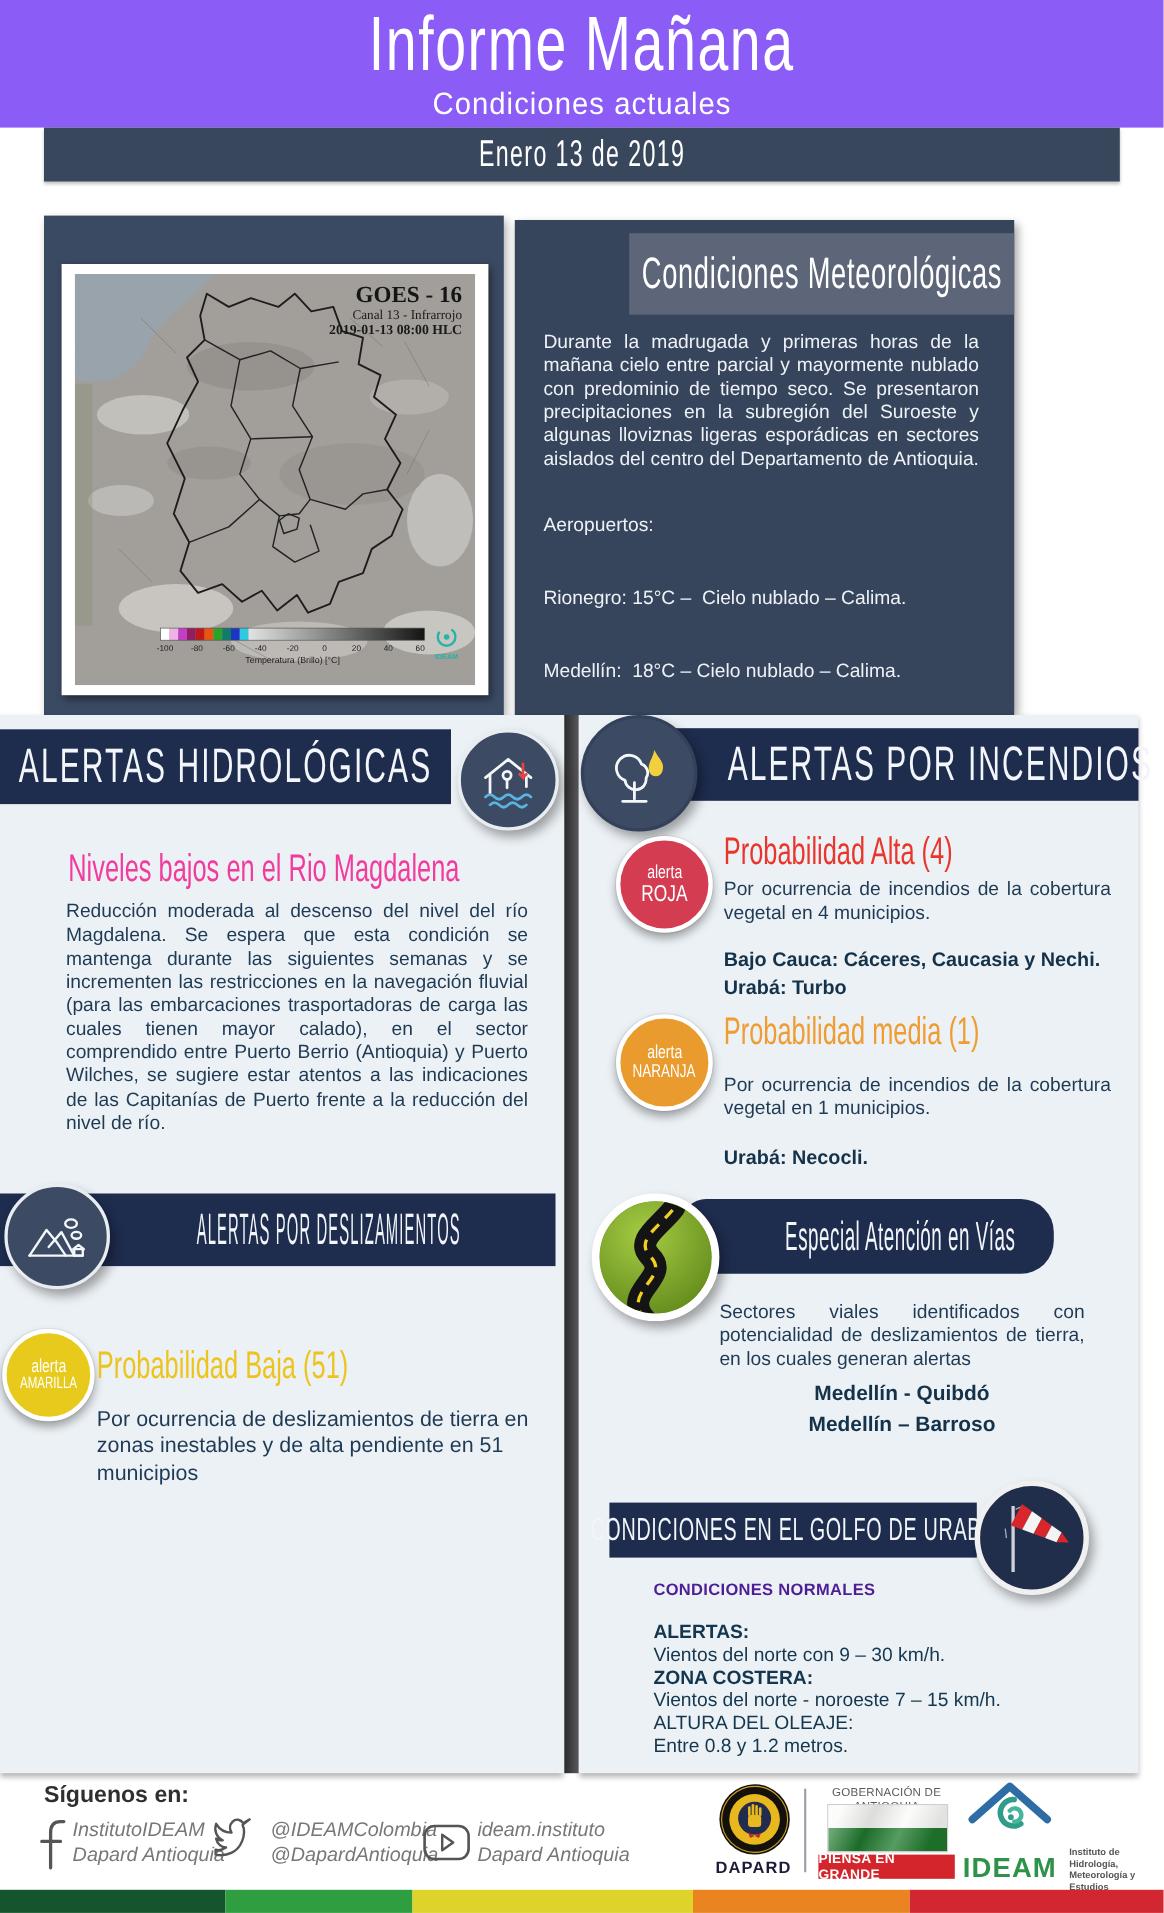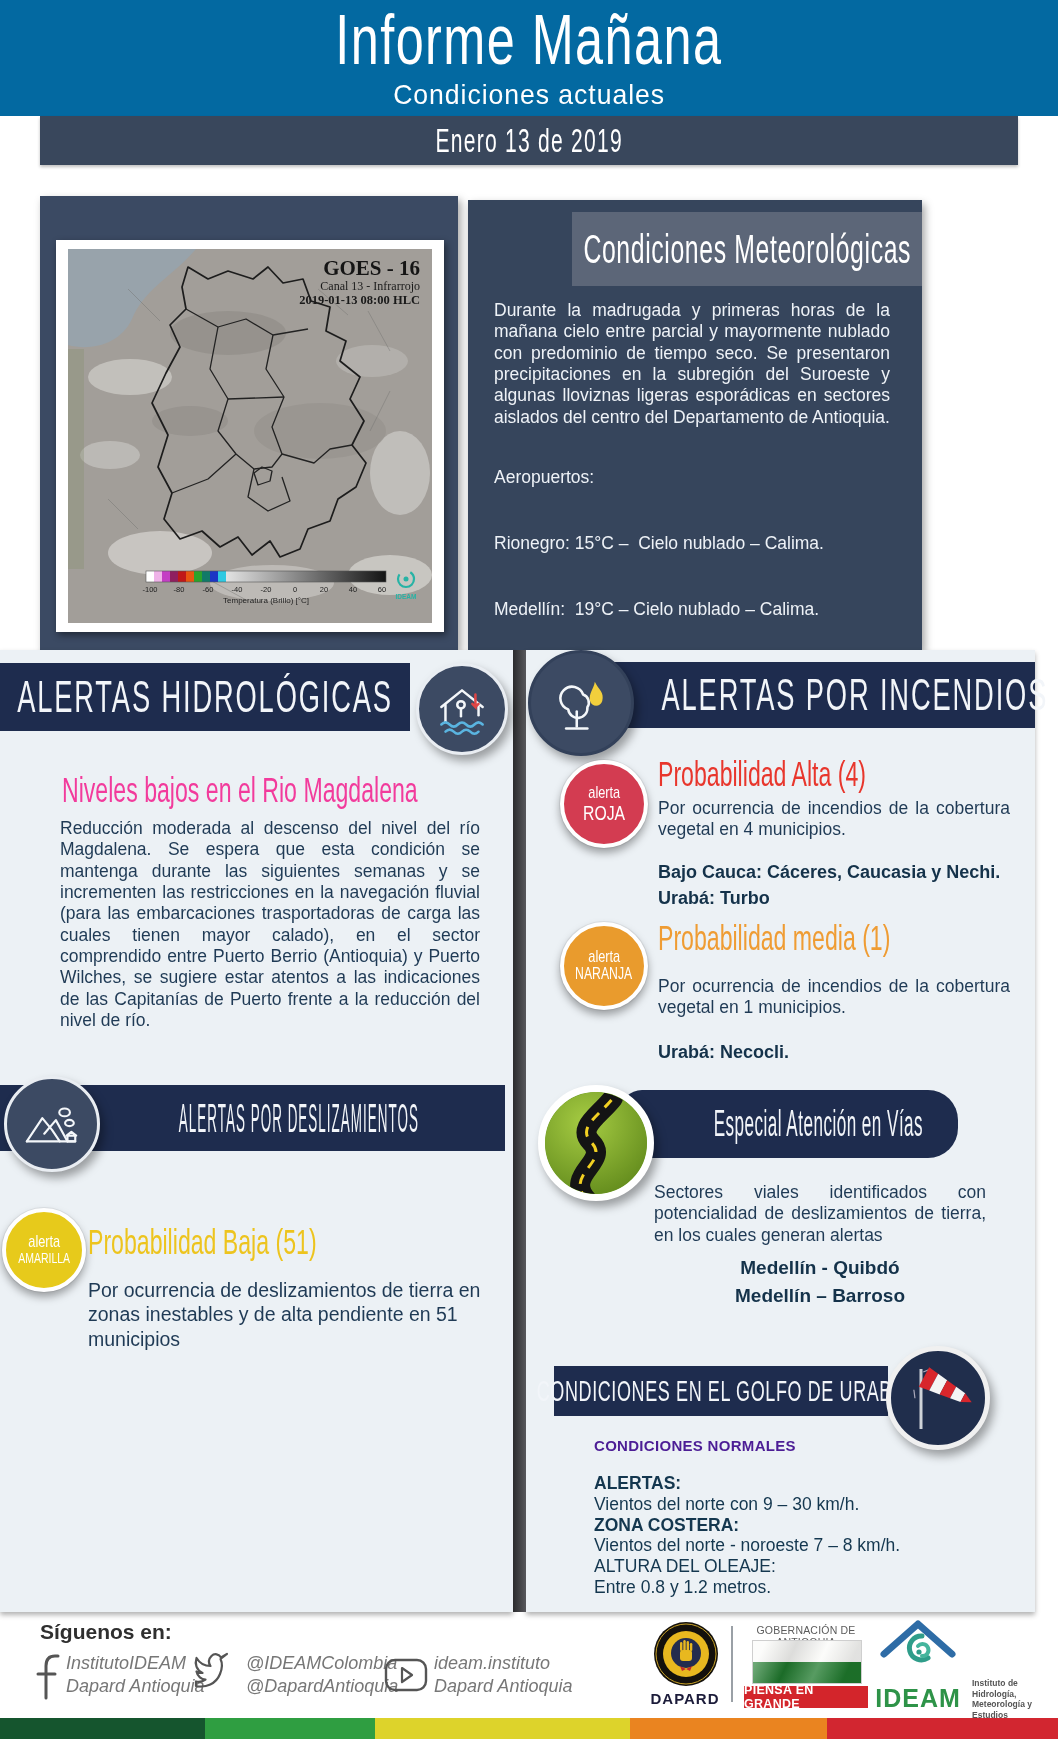--- a/index.html
+++ b/index.html
@@ -3,21 +3,21 @@
 <meta charset="utf-8">
 <style>
   html,body{margin:0;padding:0;background:#fff;}
   .page{position:relative;width:1058px;height:1739px;background:#ffffff;
         font-family:"Liberation Sans",sans-serif;overflow:hidden;}
   .abs{position:absolute;}
   .cond{display:inline-block;transform:scaleX(.62);transform-origin:center;white-space:nowrap;}
   .cond-l{display:inline-block;transform:scaleX(.62);transform-origin:left center;white-space:nowrap;}
   .just{text-align:justify;}
   
-  .hdr{left:0;top:0;width:1058px;height:116px;background:#0369a1;display:flex;flex-direction:column;
+  .hdr{left:0;top:0;width:1058px;height:116px;background:#8b5cf6;display:flex;flex-direction:column;
        align-items:center;justify-content:center;color:#fff;}
   .hdr-title{font-size:70px;line-height:1;letter-spacing:2px;}
   .hdr-sub{font-size:28px;margin-top:4px;letter-spacing:1px;transform:scaleX(.95);display:inline-block;}
   .datebar{left:40px;top:116px;width:978px;height:49px;background:#39475c;display:flex;align-items:center;
        justify-content:center;color:#fff;box-shadow:0 2px 3px rgba(0,0,0,.25);}
   .datebar span{font-size:34px;letter-spacing:2px;}
   
   .satpanel{left:40px;top:196px;width:418px;height:454px;background:#3b4a63;box-shadow:3px 4px 8px rgba(0,0,0,.35);}
   .sat-title{left:0;top:10px;width:100%;text-align:center;color:#f5f8fa;font-size:23px;font-weight:bold;letter-spacing:.5px;}
   .sat-frame{left:16px;top:44px;width:388px;height:392px;background:#fff;box-shadow:2px 3px 7px rgba(0,0,0,.45);
@@ -198,21 +198,21 @@
   </div>
 
   <div class="abs metpanel">
     <div class="abs met-head">
       <span><span class="cond">Condiciones Meteorológicas</span></span>
     </div>
     <div class="abs met-par just">Durante la madrugada y primeras horas de la mañana cielo entre parcial y mayormente nublado con predominio de tiempo seco. Se presentaron precipitaciones en la subregión del Suroeste y algunas lloviznas ligeras esporádicas en sectores aislados del centro del Departamento de Antioquia.</div>
     <div class="abs met-air">
       <div>Aeropuertos:</div>
       <div>Rionegro: 15°C –  Cielo nublado – Calima.</div>
-      <div>Medellín:  19°C – Cielo nublado – Calima.</div>
+      <div>Medellín:  18°C – Cielo nublado – Calima.</div>
       <div>Carepa:     26°C – Cielo ligeramente nublado – Calima.</div>
     </div>
   </div>
 
   <div class="abs colL"></div>
   <div class="abs colR"></div>
   <div class="abs vsep"></div>
 
   <div class="abs banner b-hydro">
     <span><span class="cond">ALERTAS HIDROLÓGICAS</span></span>
@@ -338,21 +338,21 @@
         <polygon points="33,-6.5 44,-5 44,5 33,6.5" fill="#f4f4f4"></polygon>
         <polygon points="44,-5 54,0 44,5" fill="#d8262c"></polygon>
       </g>
     </svg>
   </div>
   <div class="abs gulf-status">CONDICIONES NORMALES</div>
   <div class="abs gulf-lines">
     <div class="gl-b">ALERTAS:</div>
     <div>Vientos del norte con 9 – 30 km/h.</div>
     <div class="gl-b">ZONA COSTERA:</div>
-    <div>Vientos del norte - noroeste 7 – 8 km/h.</div>
+    <div>Vientos del norte - noroeste 7 – 15 km/h.</div>
     <div>ALTURA DEL OLEAJE:</div>
     <div>Entre 0.8 y 1.2 metros.</div>
   </div>
 
   <div class="abs follow">Síguenos en:</div>
 
   <div class="abs fb-i">
     <svg width="26" height="50" viewBox="0 0 26 50">
       <path d="M12 48 V20 M12 20 V16 Q12 6 21 6 H24 M4 24 H21" stroke="#555" stroke-width="3" fill="none" stroke-linecap="round"></path>
     </svg>

